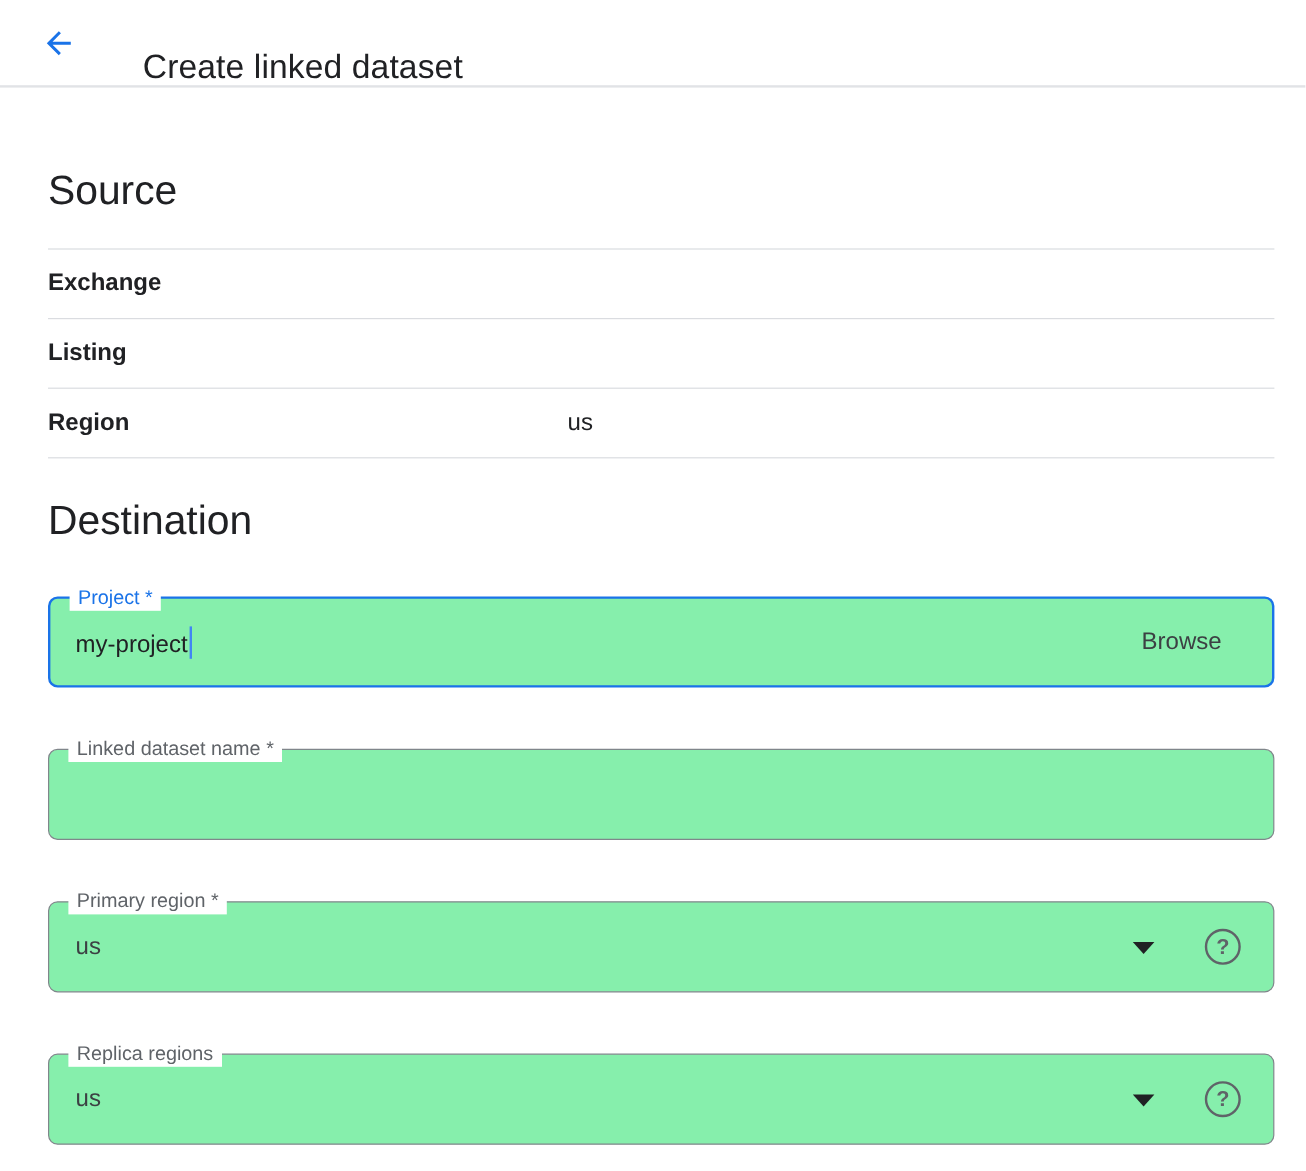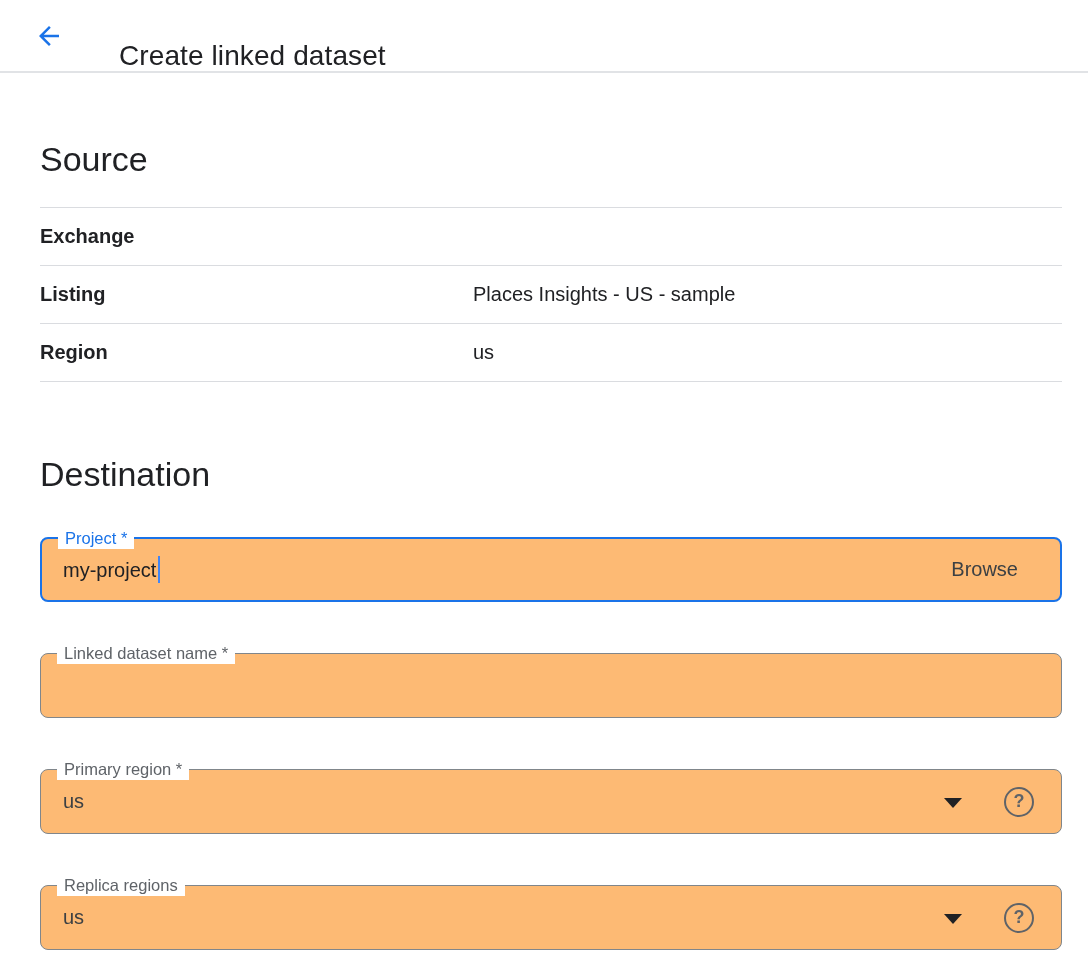--- a/index.html
+++ b/index.html
@@ -34,21 +34,21 @@
   }
   
   .content { padding: 0 26px 0 40px; }
   .section-heading {
     font-size: 34px;
     font-weight: 400;
     color: #202124;
     line-height: 44px;
   }
   .source-heading { margin-top: 64px; }
-  .dest-heading { margin-top: 70px; }
+  .dest-heading { margin-top: 30px; }
   
   .info-table {
     margin-top: 26px;
     border-top: 1px solid #dadce0;
   }
   .info-row {
     height: 58px;
     display: flex;
     align-items: center;
     border-bottom: 1px solid #dadce0;
@@ -61,27 +61,27 @@
     color: #202124;
   }
   .info-value {
     font-size: 20px;
     font-weight: 400;
     color: #202124;
   }
   
   .field {
     position: relative;
-    height: 65px;
+    height: 76px;
     border: 1px solid #80868b;
     border-radius: 8px;
     display: flex;
     align-items: center;
     margin-bottom: 51px;
-    background: #fdba74;
+    background: #86efac;
   }
   .field:last-child { margin-bottom: 0; }
   .first-field { margin-top: 41px; }
   .field-label {
     position: absolute;
     top: -11px;
     left: 16px;
     background: #ffffff;
     padding: 0 7px;
     font-size: 16.5px;
@@ -157,21 +157,20 @@
 <div class="content">
 
   <h2 class="section-heading source-heading">Source</h2>
 
   <div class="info-table">
     <div class="info-row">
       <div class="info-label">Exchange</div>
     </div>
     <div class="info-row">
       <div class="info-label">Listing</div>
-      <div class="info-value">Places Insights - US - sample</div>
     </div>
     <div class="info-row">
       <div class="info-label">Region</div>
       <div class="info-value">us</div>
     </div>
   </div>
 
   <h2 class="section-heading dest-heading">Destination</h2>
 
   <div class="field focused first-field">

